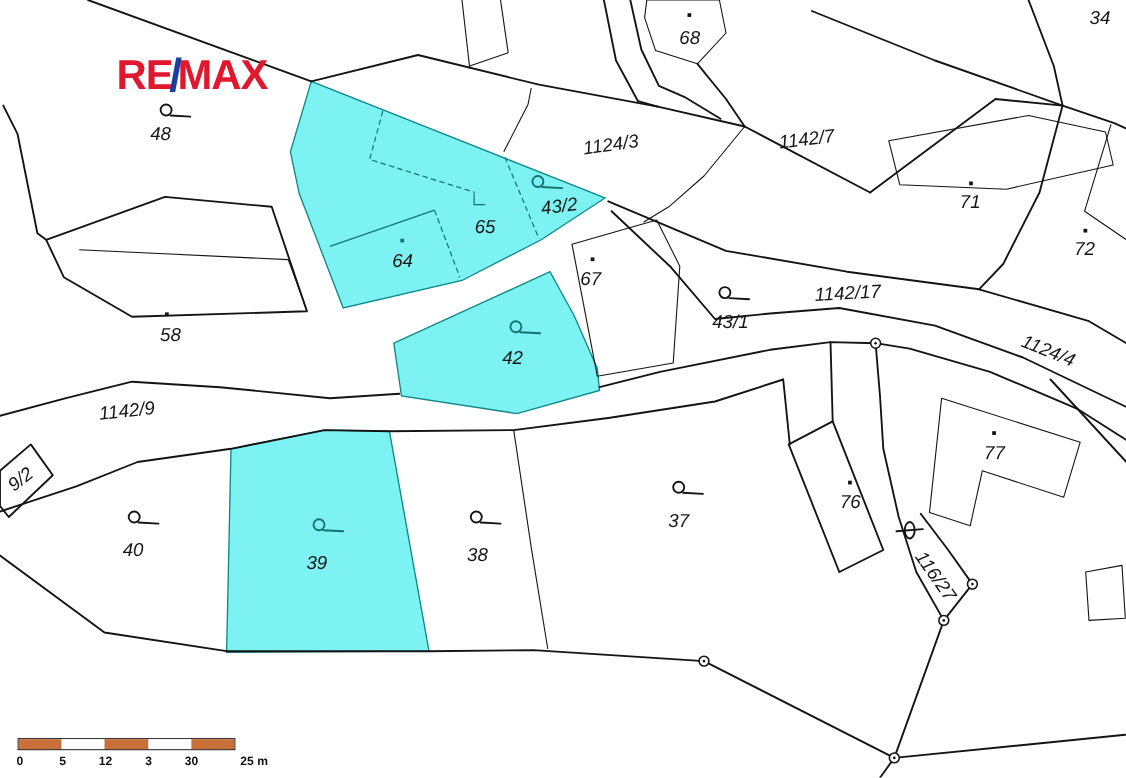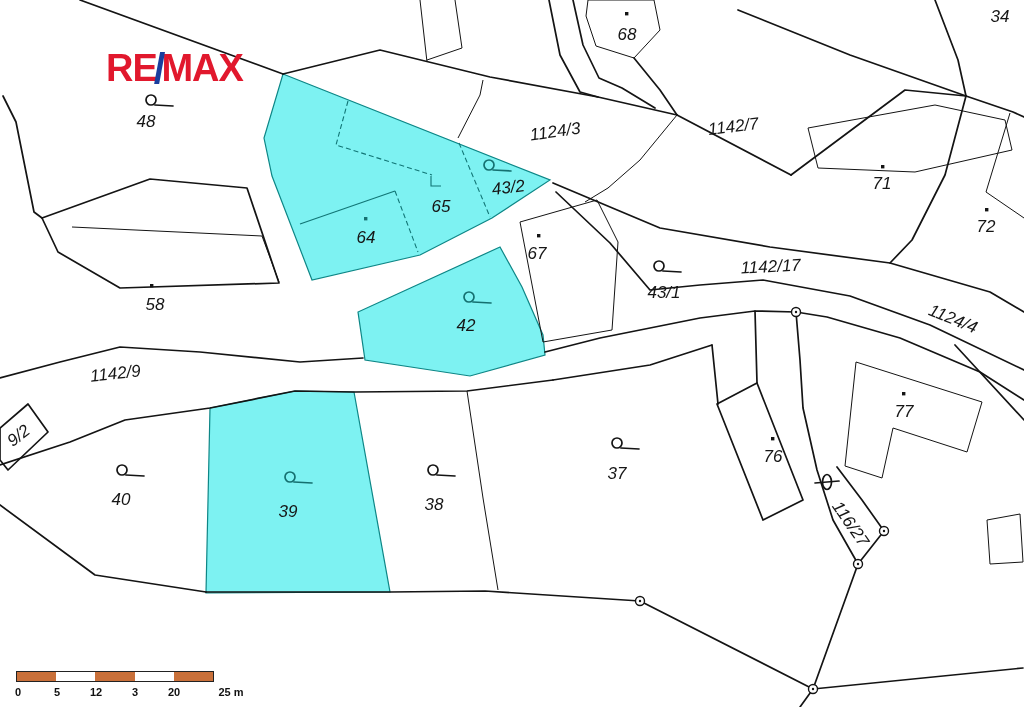--- a/index.html
+++ b/index.html
@@ -213,17 +213,17 @@
     <div class="seg" style="background:#c9703a"></div>
     <div class="seg white"></div>
     <div class="seg" style="background:#c9703a"></div>
     <div class="seg white"></div>
     <div class="seg" style="background:#c9703a"></div>
   </div>
   <span class="tick" style="left:2px">0</span>
   <span class="tick" style="left:41px">5</span>
   <span class="tick" style="left:80px">12</span>
   <span class="tick" style="left:119px">3</span>
-  <span class="tick" style="left:158px">20</span>
+  <span class="tick" style="left:158px">30</span>
   <span class="tick" style="left:215px">25 m</span>
 </div>
 
 </div>
 
 </body></html>

